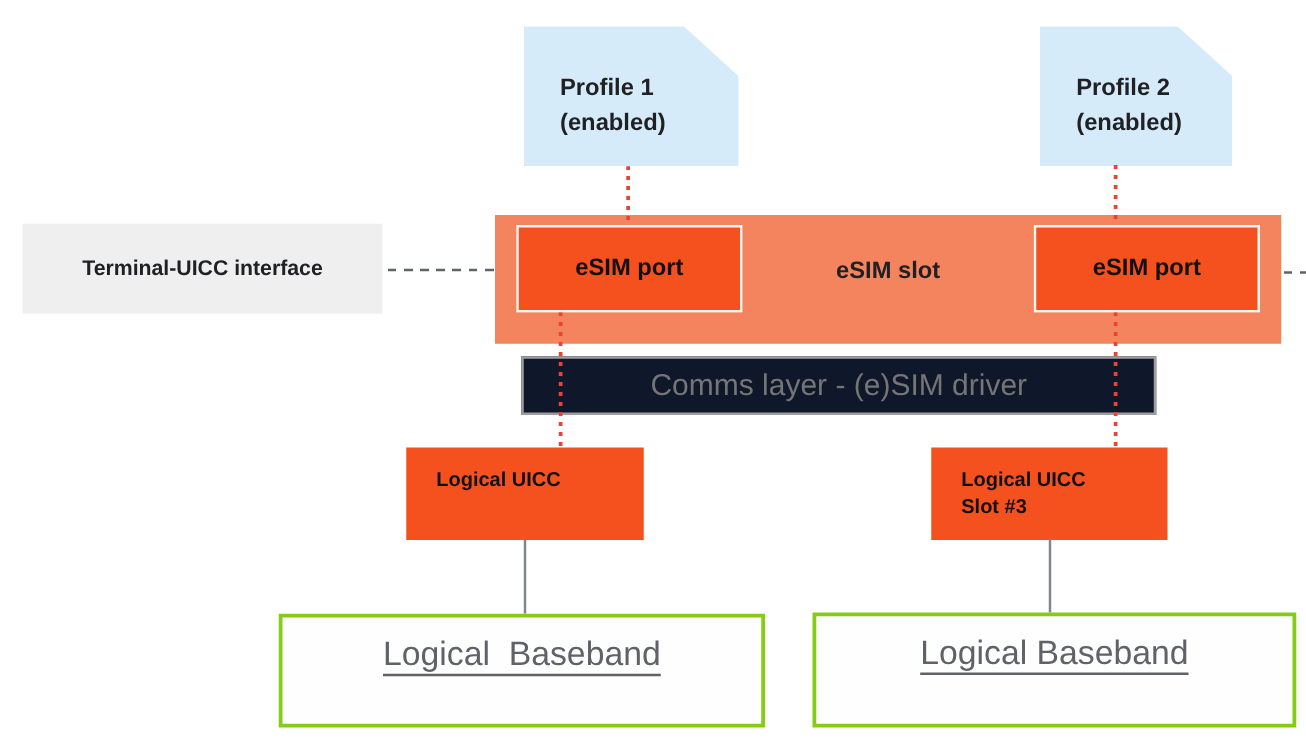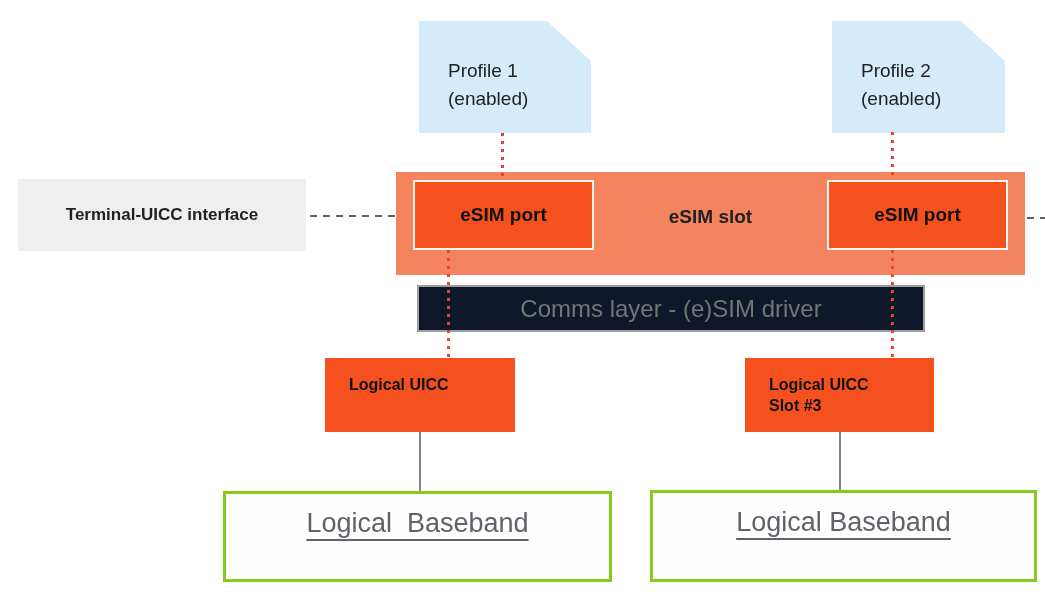--- a/index.html
+++ b/index.html
@@ -26,24 +26,24 @@
   }
   
   .profile{
     position:absolute;
     width:172px;height:112px;
     background:var(--profile-fill);
     clip-path:polygon(0 0, calc(100% - 44px) 0, 100% 40px, 100% 100%, 0 100%);
     box-sizing:border-box;
     padding:36px 0 0 29px;
     color:var(--text-dark);
-    font-weight:normal;font-size:19px;line-height:28px;
+    font-weight:bold;font-size:19px;line-height:28px;
   }
   .profile.p1{left:419px;top:21px;}
-  .profile.p2{left:832px;top:21px;width:173px;}
+  .profile.p2{left:832px;top:21px;width:154px;}
   
   .term-label{
     position:absolute;left:18px;top:179px;width:288px;height:72px;
     background:var(--label-box-fill);
     display:flex;align-items:center;justify-content:center;
     color:var(--text-dark);font-weight:bold;font-size:17px;
   }
   
   .slot{
     position:absolute;left:396px;top:172px;width:629px;height:103px;

